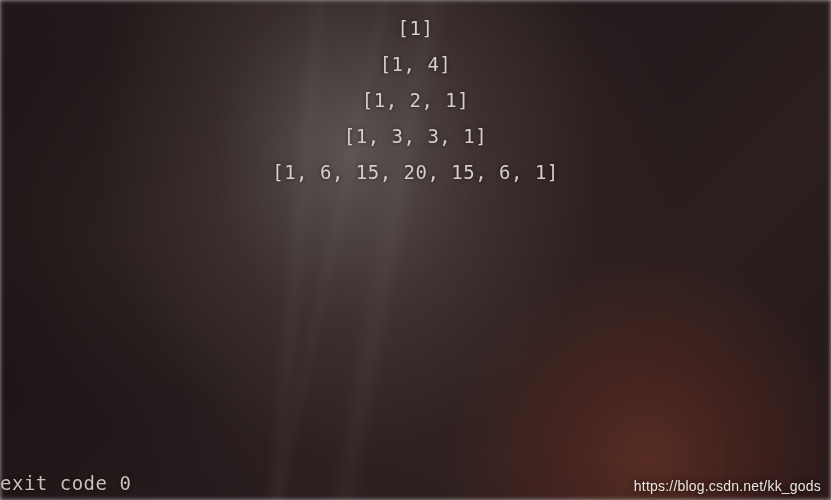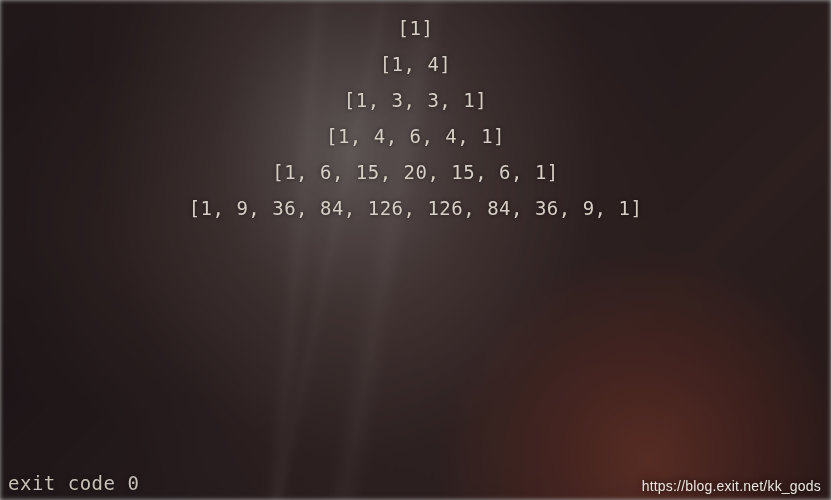--- a/index.html
+++ b/index.html
@@ -43,21 +43,21 @@
     line-height: 36px;
     text-shadow: 0 0 4px rgba(0,0,0,0.6);
   }
   .console .row {
     text-align: center;
     white-space: pre;
     letter-spacing: 0.5px;
   }
   .status {
     position: absolute;
-    left: 8px;
+    left: 0;
     bottom: 6px;
     color: #c9c1b8;
     font-size: 19px;
     letter-spacing: 0.5px;
     text-shadow: 0 0 4px rgba(0,0,0,0.6);
   }
   .watermark {
     position: absolute;
     right: 10px;
     bottom: 6px;
@@ -70,20 +70,19 @@
 </style>
 </head>
 <body>
 
 <div class="bg"></div>
 <div class="overlay"></div>
 
 <div class="console" id="console">
     <div class="row">[1]</div>
     <div class="row">[1, 4]</div>
+    <div class="row">[1, 2, 1]</div>
     <div class="row">[1, 3, 3, 1]</div>
-    <div class="row">[1, 4, 6, 4, 1]</div>
     <div class="row">[1, 6, 15, 20, 15, 6, 1]</div>
-    <div class="row">[1, 9, 36, 84, 126, 126, 84, 36, 9, 1]</div>
   </div>
 
 <div class="status">exit code 0</div>
-<div class="watermark">https://blog.exit.net/kk_gods</div>
+<div class="watermark">https://blog.csdn.net/kk_gods</div>
 
 </body></html>

